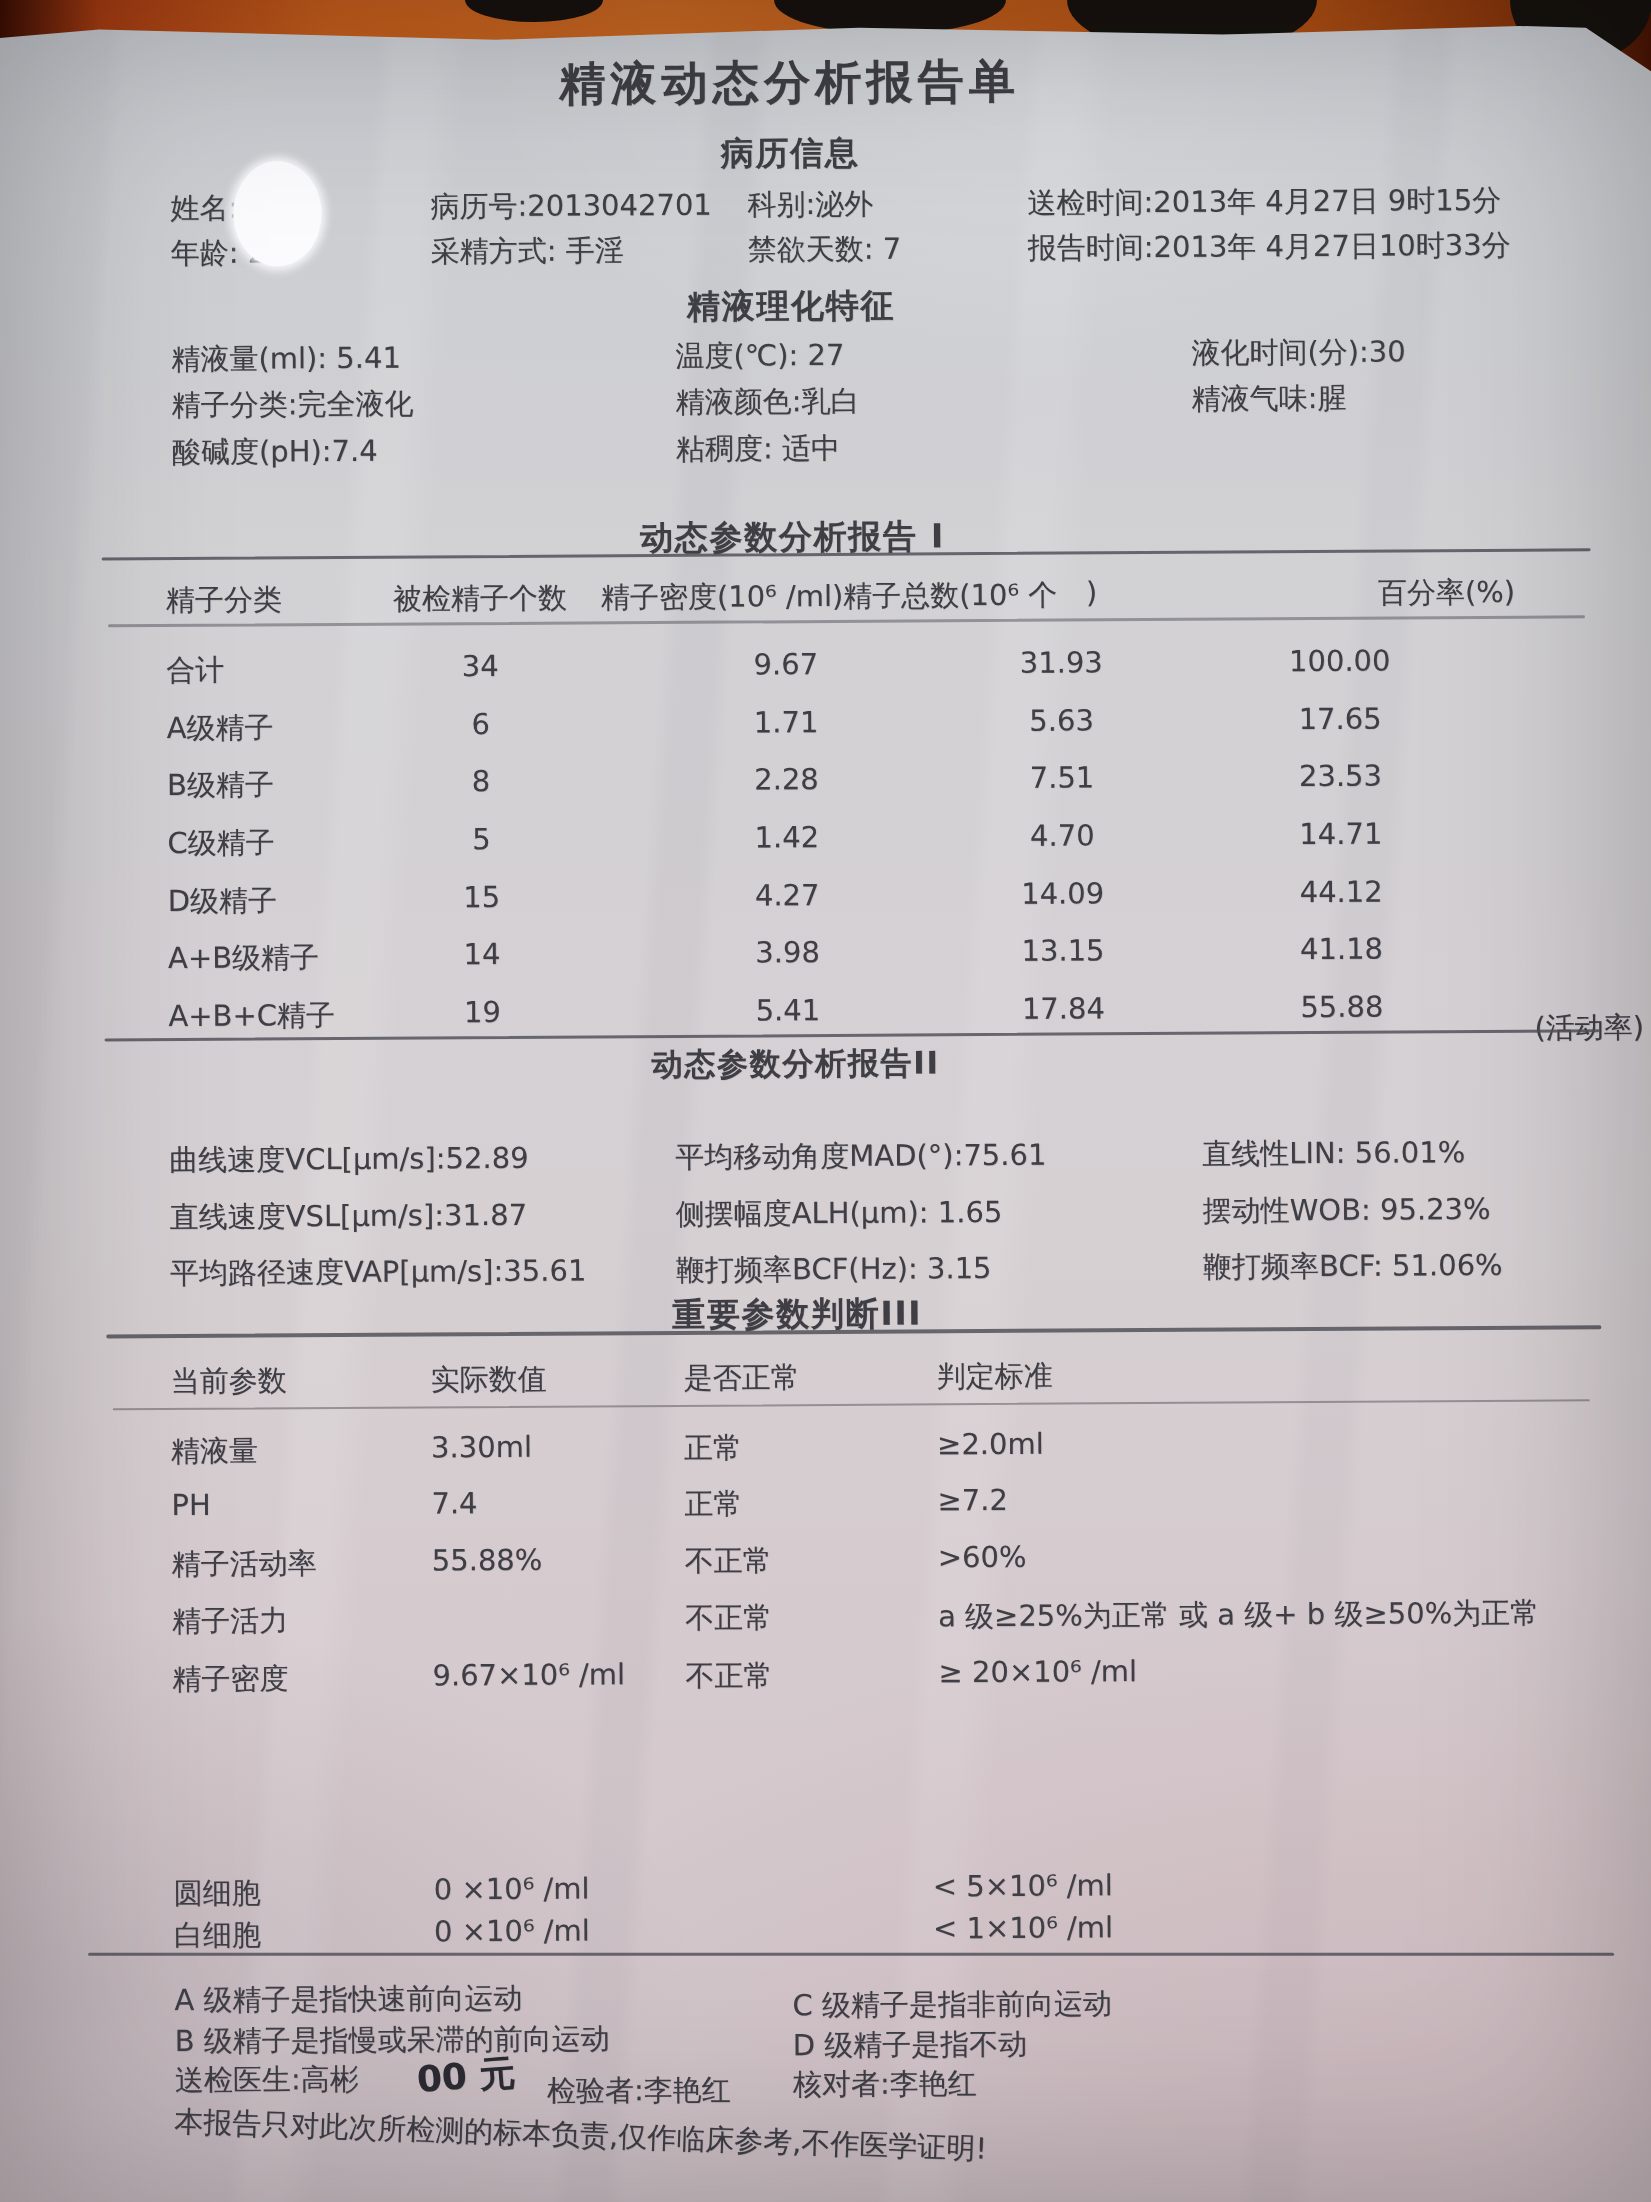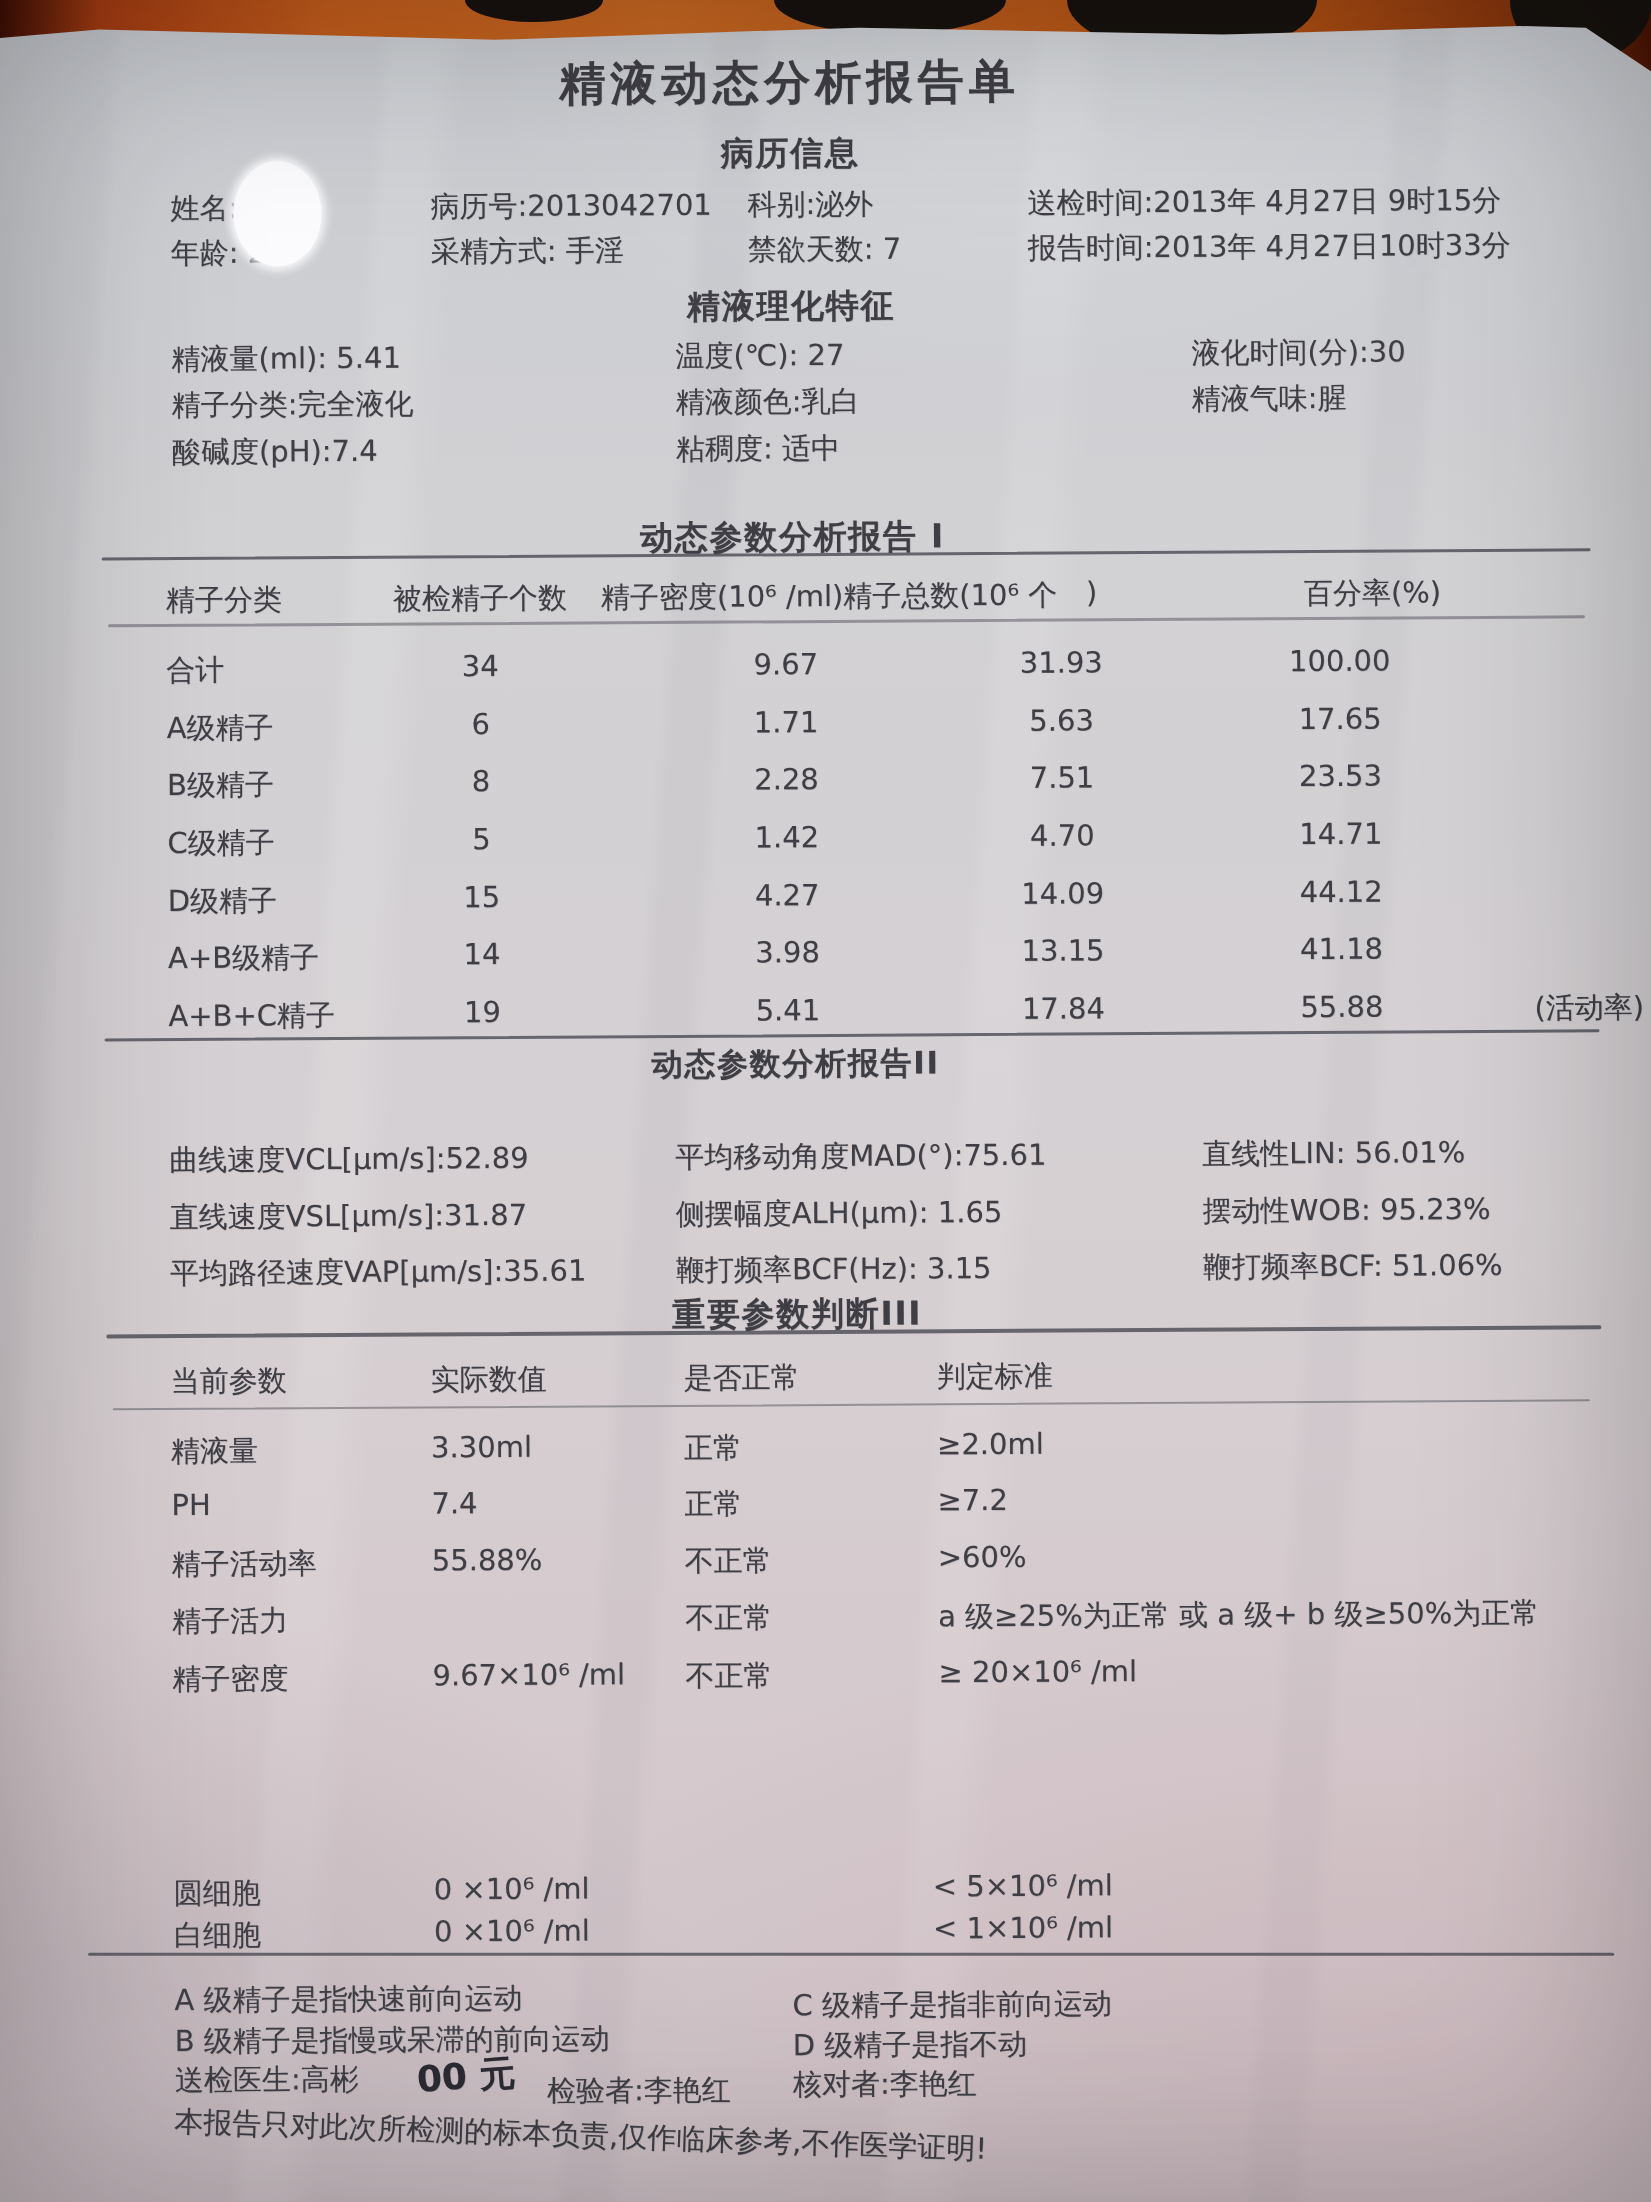--- a/index.html
+++ b/index.html
@@ -41,21 +41,21 @@
   .frow{position:absolute;display:flex;white-space:nowrap;}
   .fc{flex:0 0 auto;}
   .w302{width:260px}.w368{width:317px}.w326{width:280px}
   .w586{width:504px}.w600{width:516px}.w588{width:506px}.w612{width:527px}
   .t1row{position:absolute;left:169px;width:1411px;display:flex;white-space:nowrap;}
   .t1c1{flex:0 0 198px;text-align:left;}
   .t1c2{flex:0 0 232px;text-align:center;}
   .t1c3{flex:0 0 379px;text-align:center;}
   .t1c4{flex:0 0 172px;text-align:center;}
   .t1c5{flex:0 0 385px;text-align:center;}
-  .t1c6{flex:1 1 auto;text-align:left;}
+  .t1c6{flex:1 1 auto;text-align:left;margin-top:20px;}
   .t3row{position:absolute;left:169px;width:1445px;display:flex;white-space:nowrap;}
   .t3c1{flex:0 0 260px;}
   .t3c2{flex:0 0 253px;}
   .t3c3{flex:0 0 253px;}
   .t3c4{flex:1 1 auto;}
   .cxrow{position:absolute;left:169px;width:1445px;display:flex;white-space:nowrap;}
   .cxc1{flex:0 0 260px;}
   .cxc2{flex:0 0 499px;}
   .cxc3{flex:1 1 auto;}
   .rule{position:absolute;background:#53525a;opacity:0.85;border-radius:1.7px;}
@@ -119,21 +119,21 @@
 
     <div class="center h2" style="top:489px">动态参数分析报告 I</div>
 
     <div class="rule" style="left:105px;top:527px;width:1489px;height:3.4px"></div>
 
     <div class="abs" style="left:169px;top:551px">精子分类</div>
     <div class="abs" style="left:396px;top:551px">被检精子个数</div>
     <div class="abs" style="left:604px;top:551px">精子密度(10⁶ /ml</div>
     <div class="abs" style="left:835px;top:551px">)精子总数(10⁶ 个</div>
     <div class="abs" style="left:1089px;top:551px">)</div>
-    <div class="abs" style="left:1307px;top:551px">百分率(%)</div>
+    <div class="abs" style="left:1381px;top:551px">百分率(%)</div>
 
     <div class="rule light" style="left:111px;top:594px;width:1477px;height:2.6px"></div>
 
     <div class="t1row" style="top:621px">
       <div class="t1c1">合计</div>
       <div class="t1c2">34</div>
       <div class="t1c3">9.67</div>
       <div class="t1c4">31.93</div>
       <div class="t1c5">100.00</div>
       <div class="t1c6"></div>

